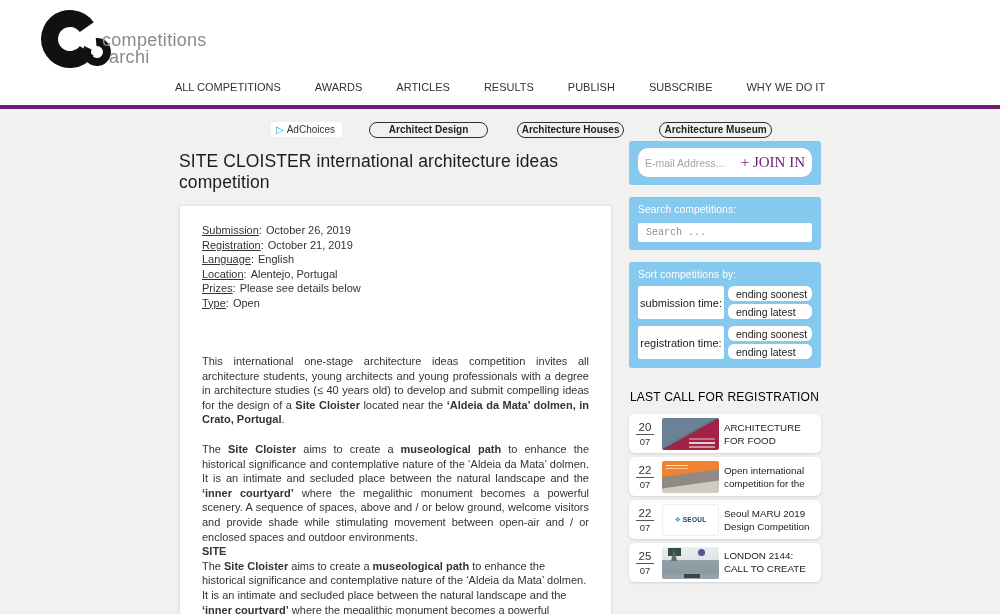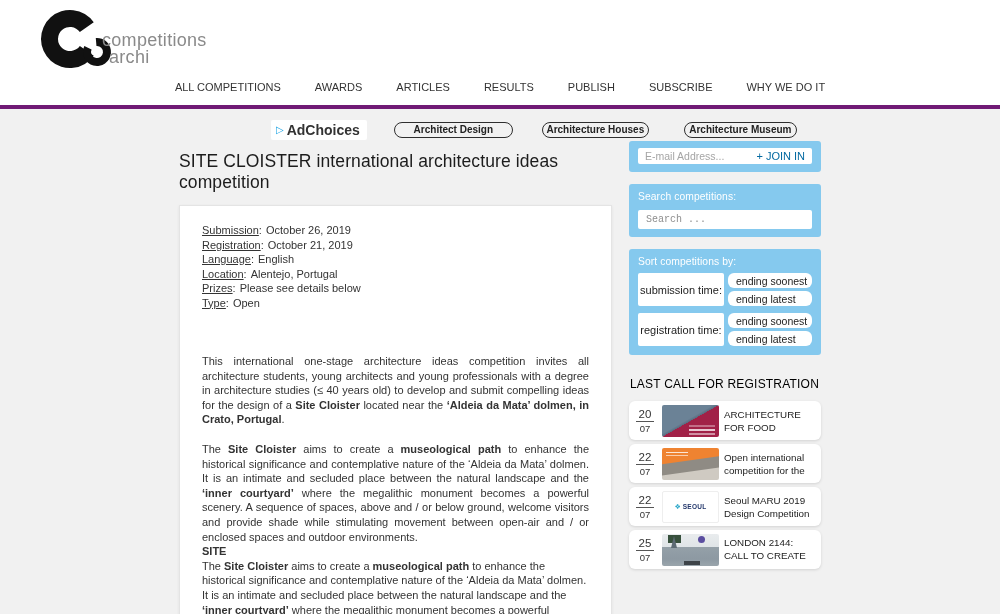--- a/index.html
+++ b/index.html
@@ -14,21 +14,21 @@
   .logo-text .l2 { margin-left:7px; }
   .nav { position:absolute; left:0; right:0; bottom:12px; display:flex; justify-content:center; gap:34px; }
   .nav span { font-size:11px; color:#333; cursor:pointer; white-space:nowrap; }
 
   
   .main { padding-top:12px; }
   .container { width:642px; margin:0 auto; }
   .ad-row { display:flex; align-items:center; padding-left:92px; height:17px; }
   .adchoices { display:flex; align-items:center; gap:3px; background:#fff; padding:2px 7px 2px 5px; border-radius:2px; margin-right:27px; cursor:pointer; }
   .adchoices .tri { color:#1ba3e3; font-size:10px; line-height:10px; }
-  .adchoices .txt { font-size:14px; color:#333;font-weight:bold; }
+  .adchoices .txt { font-size:10px; color:#333; }
   .pill { border:1.4px solid #2e2e2e; border-radius:9px; text-align:center; font-size:10px; font-weight:700; color:#222; padding:1px 0 2px; cursor:pointer; background:transparent; }
   .pill.p0 { width:119px; margin-right:29px; }
   .pill.p1 { width:107px; margin-right:35px; }
   .pill.p2 { width:113px; }
 
   .content-row { display:flex; gap:17px; margin-top:3px; }
   .left-col { width:433px; }
   .right-col { width:192px; }
 
   .page-title { font-size:17.5px; font-weight:400; color:#1c1c1c; margin:10px 0 12px 0; letter-spacing:.1px; }
@@ -39,24 +39,24 @@
   .detail-line .dl { text-decoration:underline; }
   .detail-line .dsep { margin-right:4px; }
   .para { font-size:11px; color:#333; line-height:14.6px; }
   .para.justify { text-align:justify; }
   .para.gap { margin-bottom:15px; }
   .b { font-weight:700; }
 
   
   .blue-box { background:#85c9ee; border-radius:3px; padding:7px 9px 8px; margin-bottom:12px; }
   .blue-box .bb-head { color:#fff; font-size:10.3px; margin-bottom:6px; letter-spacing:.1px; }
-  .subscribe-row { display:flex; align-items:center; background:#fff; border-radius:2px; height:16px; padding:0 7px; }
+  .subscribe-row { display:flex; align-items:center; background:#fff; border-radius:10px; height:29px; padding:0 7px; }
   .subscribe-row input { flex:1; min-width:0; border:none; outline:none; font-size:10.5px; color:#555; font-family:"Liberation Sans",sans-serif; background:transparent; }
   .subscribe-row input::placeholder { color:#a5a5a5; }
-  .join-btn { border:none; background:transparent; font-size:11px; color:#0369a1; cursor:pointer; white-space:nowrap; font-family:Liberation Sans, sans-serif; padding:0; }
+  .join-btn { border:none; background:transparent; font-size:15px; color:#701a75; cursor:pointer; white-space:nowrap; font-family:Liberation Serif, serif; padding:0; }
   .search-input { width:100%; height:19px; border:none; outline:none; border-radius:2px; font-size:10px; padding:0 8px; color:#555; font-family:Liberation Mono, monospace; }
   .search-input::placeholder { color:#8e8e8e; }
 
   .sort-row { display:flex; gap:4px; margin-bottom:7px; }
   .sort-label { width:86px; background:#fff; border-radius:2px; display:flex; align-items:center; justify-content:center; text-align:center; font-size:11px; color:#222; line-height:14px; padding:2px; }
   .sort-opts { display:flex; flex-direction:column; gap:3px; flex:1; }
   .sort-opt { background:#fff; border-radius:6px; height:15px; display:flex; align-items:center; padding-left:8px; font-size:10.5px; color:#222; cursor:pointer; }
 
   
   .last-call-head { font-size:12px; color:#000; margin:22px 0 10px 1px; letter-spacing:.2px; white-space:nowrap; }

